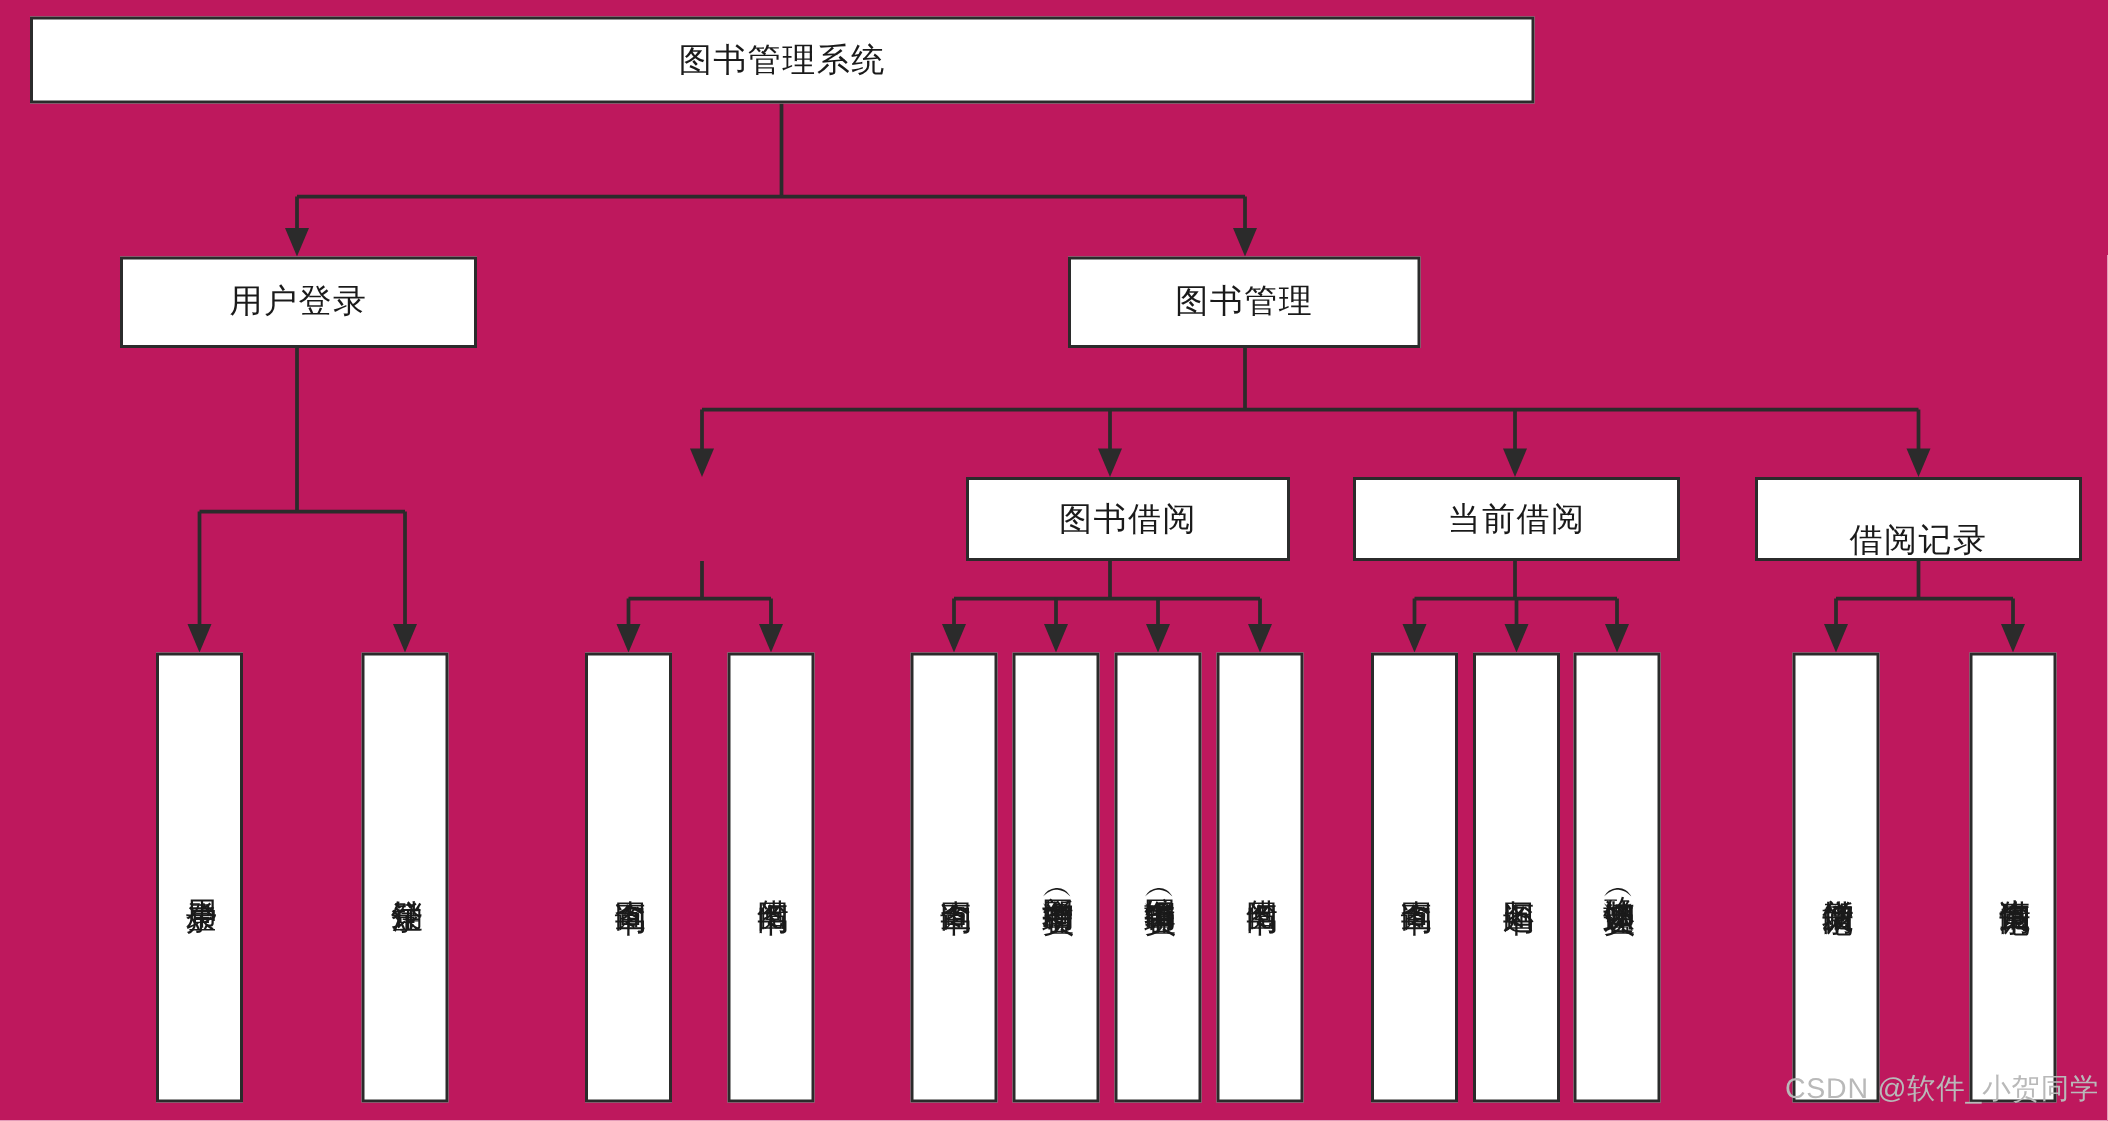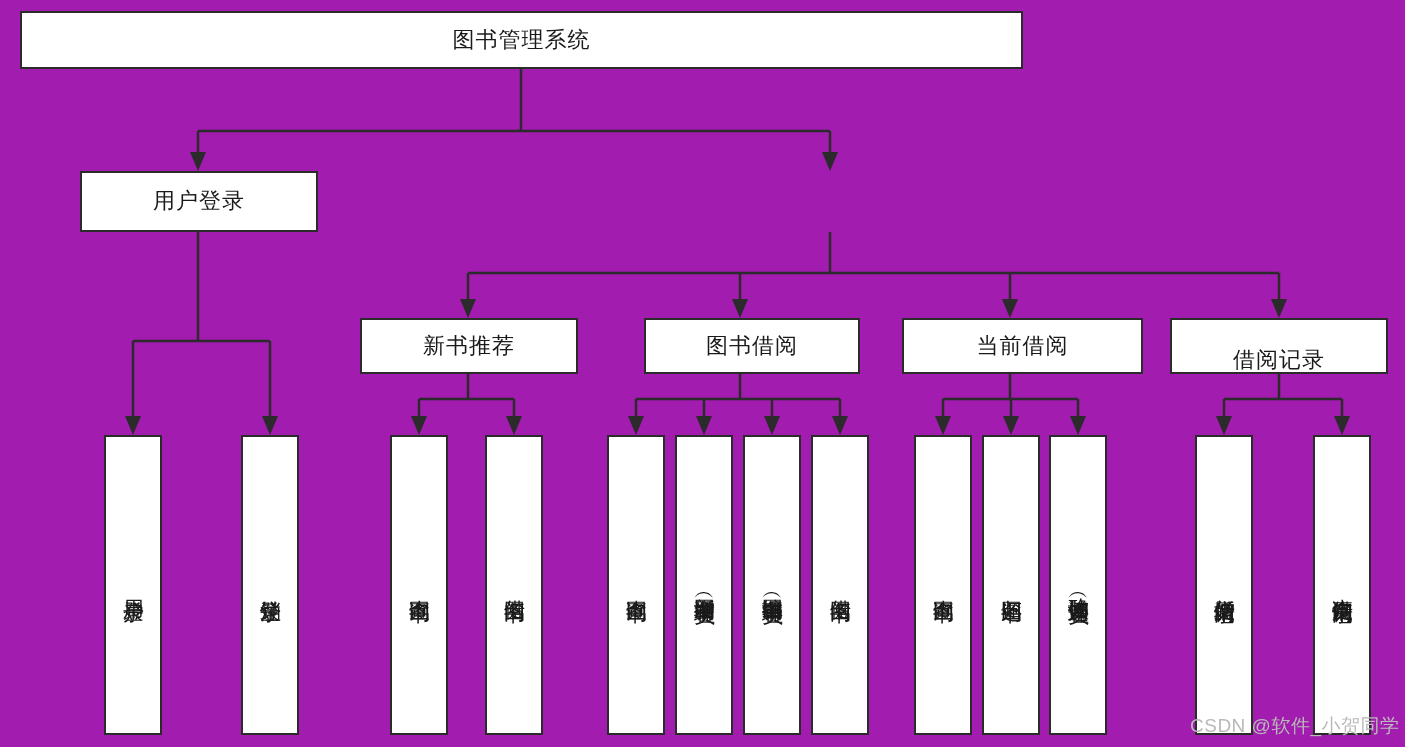--- a/index.html
+++ b/index.html
@@ -7,21 +7,21 @@
     padding: 0;
     background: #ffffff;
   }
   body {
     font-family: "Liberation Sans", "DejaVu Sans", sans-serif;
   }
   #canvas {
     position: relative;
     width: 1405px;
     height: 747px;
-    background: #a21caf;
+    background: #be185d;
     overflow: hidden;
   }
   .node {
     position: absolute;
     box-sizing: border-box;
     border: 2.5px solid #2b2b2b;
     background: #ffffff;
     display: flex;
     align-items: center;
     justify-content: center;
@@ -138,28 +138,28 @@
     <polygon points="1334,416 1350,416 1342,435" fill="#2b2b2b" stroke="none"></polygon>
   </svg>
 
   <div class="node h" style="left:20px; top:11px; width:1003px; height:58px;">
     <span>图书管理系统</span>
   </div>
 
   <div class="node h" style="left:80px; top:171px; width:238px; height:61px;">
     <span>用户登录</span>
   </div>
-
-  <div class="node h" style="left:360px; top:318px; width:218px; height:56px;">
-    <span>新书推荐</span>
-  </div>
+  <div class="node h" style="left:712px; top:171px; width:235px; height:61px;">
+    <span>图书管理</span>
+  </div>
+
   <div class="node h" style="left:632px; top:318px; width:216px; height:56px;margin-left:12px;">
     <span>图书借阅</span>
   </div>
-  <div class="node h" style="left:902px; top:318px; width:241px; height:56px;">
+  <div class="node h" style="left:902px; top:318px; width:218px; height:56px;">
     <span>当前借阅</span>
   </div>
   <div class="node h" style="left:1170px; top:318px; width:218px; height:56px;align-items:flex-end;">
     <span>借阅记录</span>
   </div>
 
   <div class="node v" style="left:104px; top:435px; width:58px; height:300px;">
     <span class="vtext">用户登录</span>
   </div>
   <div class="node v" style="left:241px; top:435px; width:58px; height:300px;">

